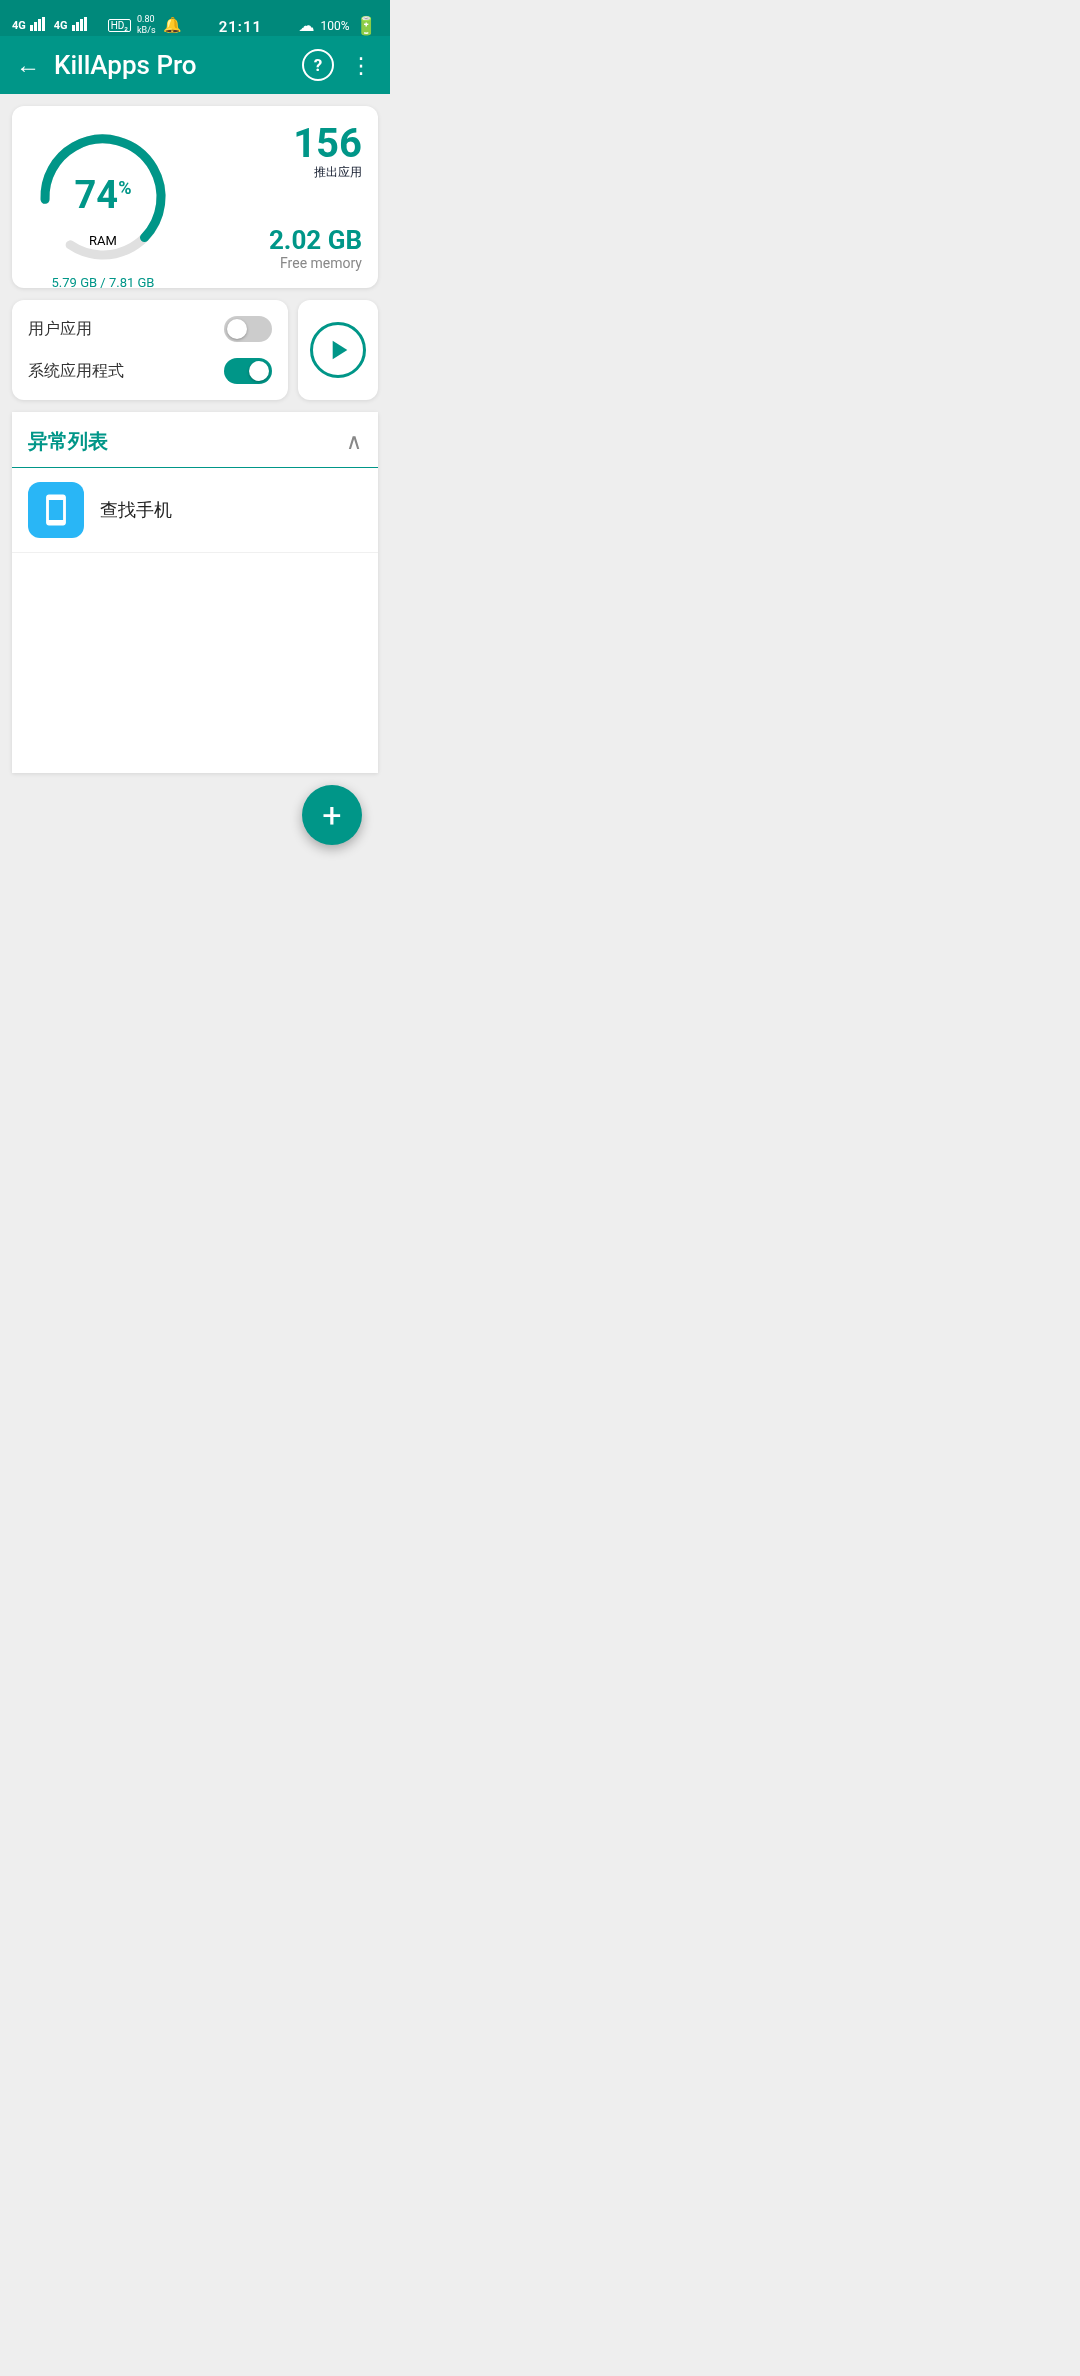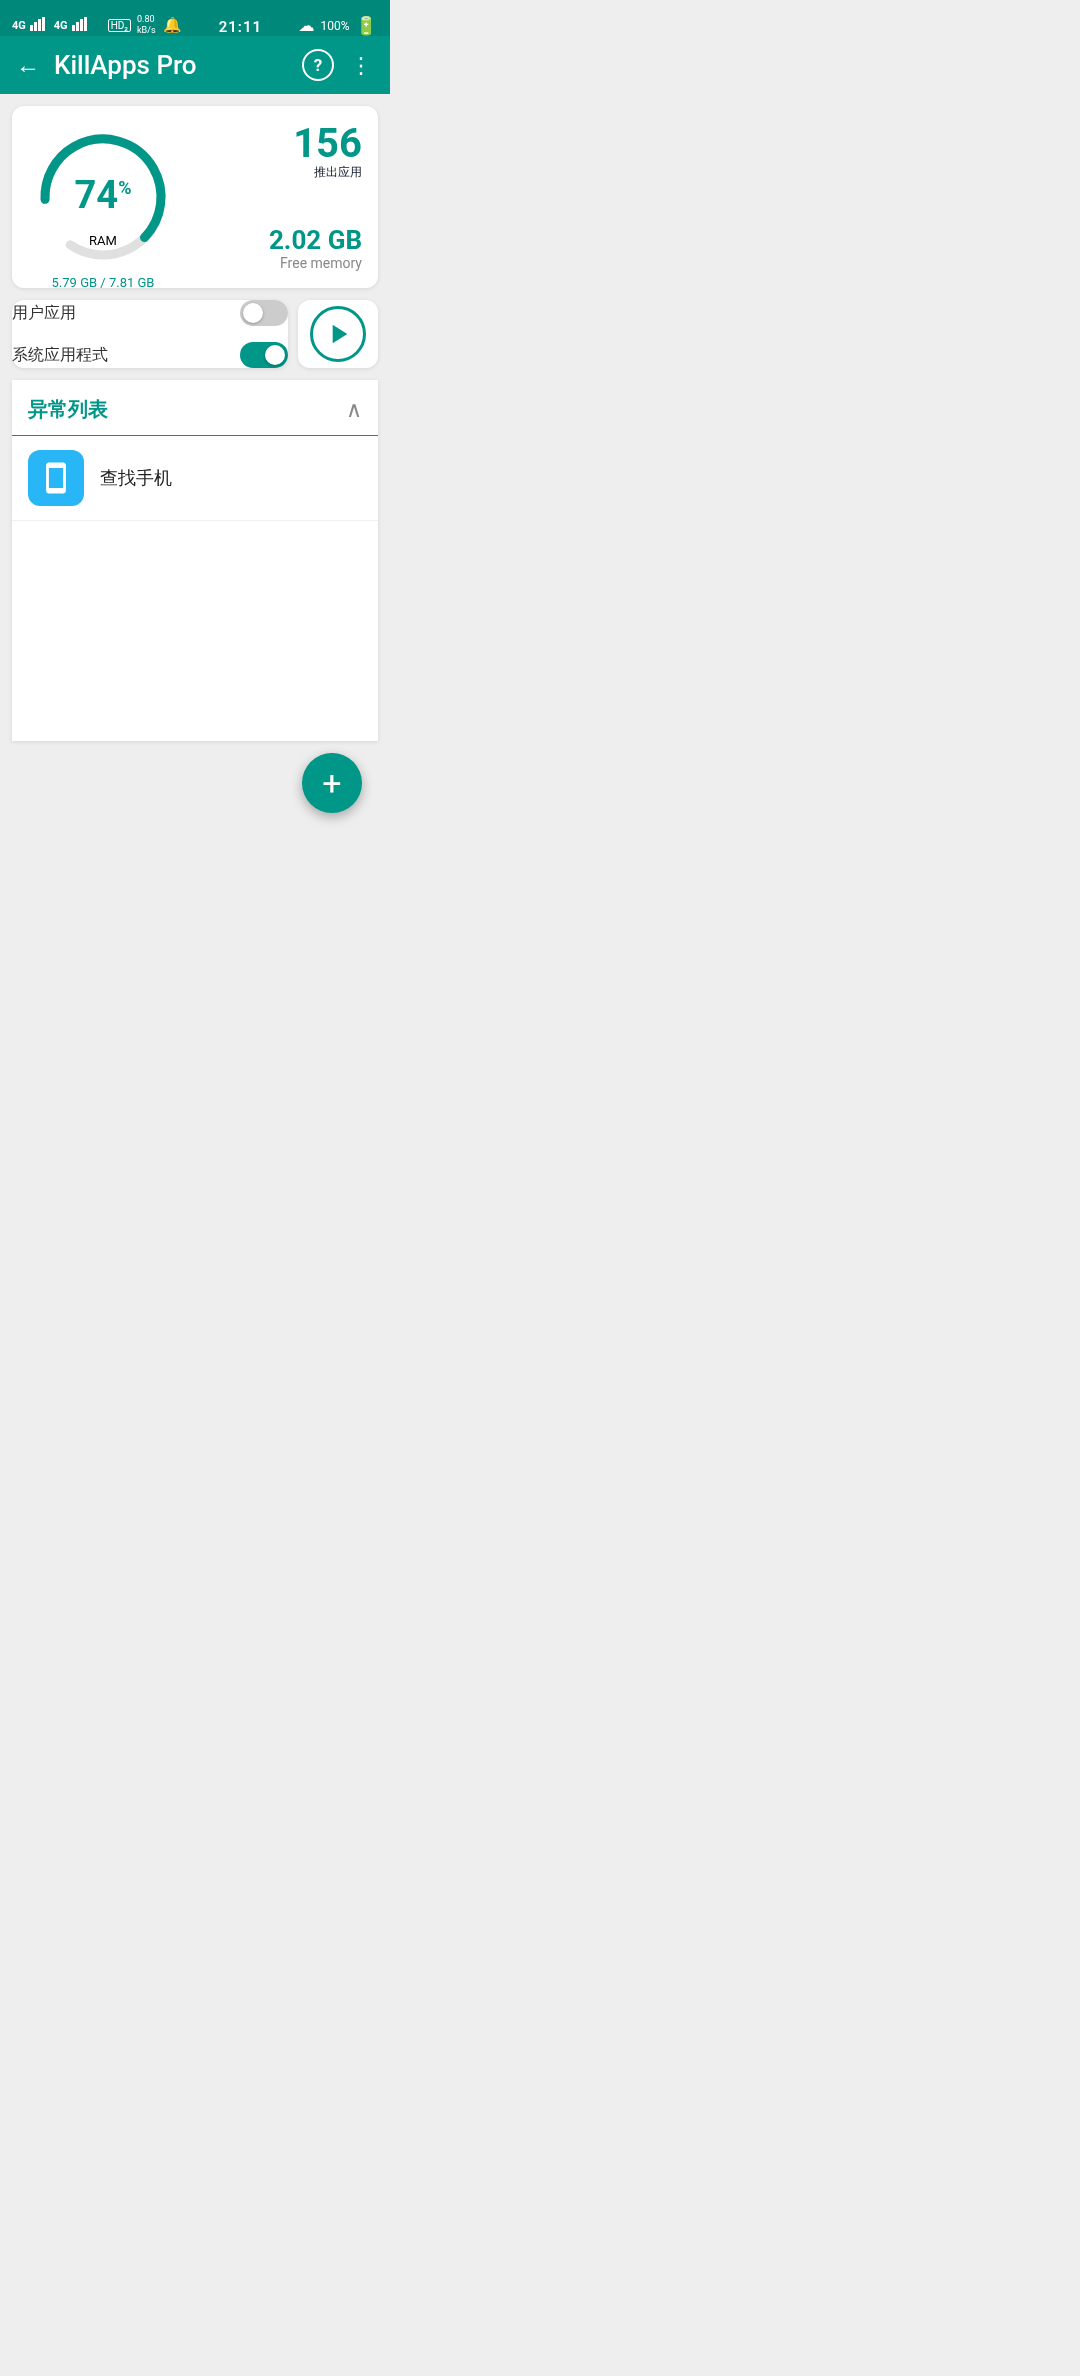--- a/index.html
+++ b/index.html
@@ -159,20 +159,21 @@
     .controls-card {
       display: flex;
       gap: 0;
       background: transparent;
       align-items: stretch;
     }
     .toggles-section {
       background: white;
       border-radius: 12px;
       flex: 1;
+      padding: 16px;
       display: flex;
       flex-direction: column;
       gap: 16px;
       margin-right: 10px;
       box-shadow: 0 1px 4px rgba(0,0,0,0.1);
     }
     .toggle-row {
       display: flex;
       align-items: center;
       justify-content: space-between;

